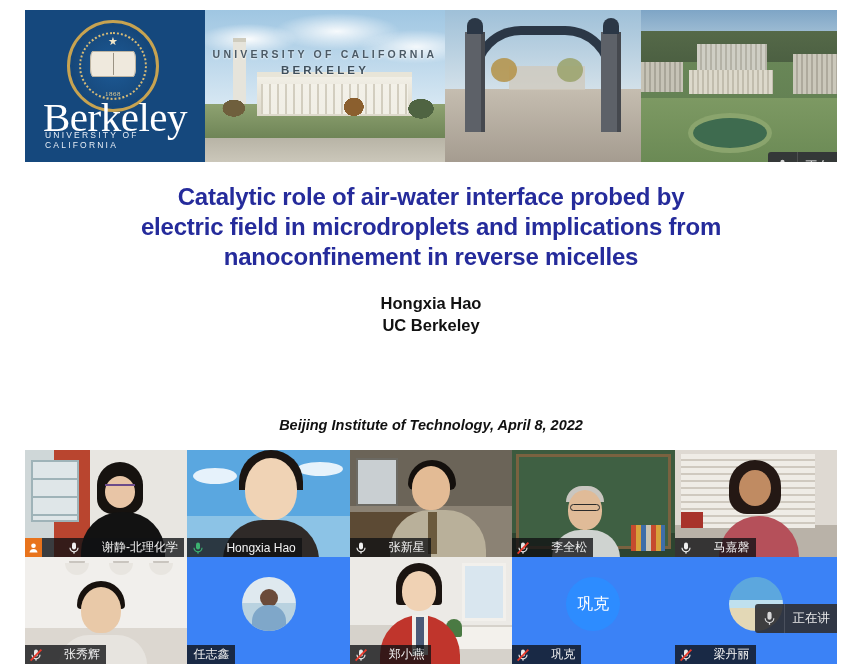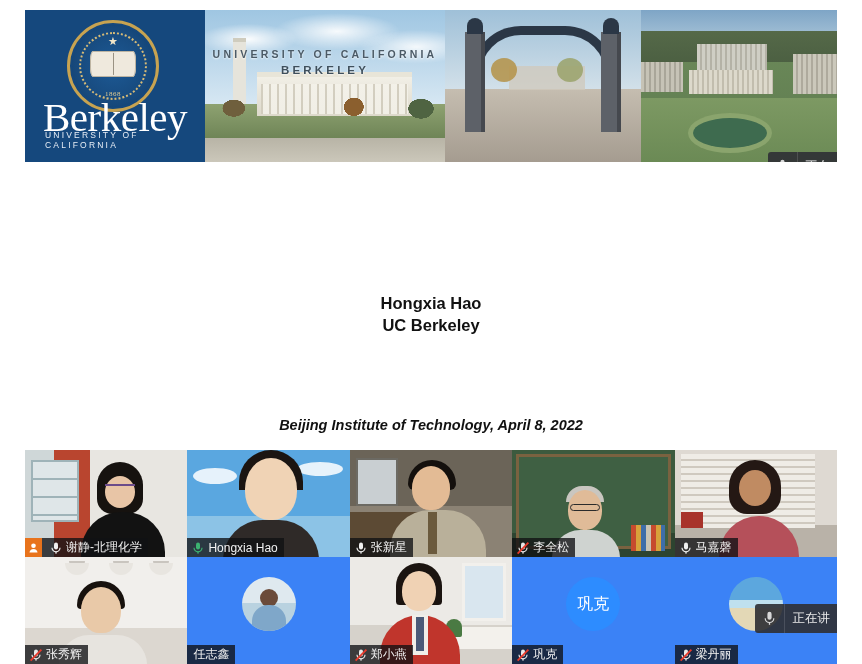--- a/index.html
+++ b/index.html
@@ -194,21 +194,21 @@
     background: #2a2b2e; overflow: hidden;
   }
   .tile.active-green { box-shadow: inset 0 0 0 3px #3cb371; }
   .tile.active-orange { box-shadow: inset 0 0 0 3px #e98b2b; }
 
   .tile-video { position: absolute; inset: 0; }
 
   
   .nameplate {
     position: absolute; left: 0; bottom: 0;
-    display: flex; align-items: center; gap: 3px;
+    display: flex; align-items: center; gap: 21px;
     height: 19px; padding: 0 6px 0 0;
     background: rgba(16,17,19,0.78);
     color: #f2f2f2; font-size: 12px; white-space: nowrap;
     max-width: 100%;
   }
   .host-badge {
     width: 17px; height: 19px; background: #e8731c;
     display: flex; align-items: center; justify-content: center;
     color: #fff; font-size: 10px; flex: 0 0 auto;
   }
@@ -405,20 +405,25 @@
               <path d="M1.2 7.2a4.3 4.3 0 0 0 8.6 0" fill="none" stroke="#d8d8d8" stroke-width="1.2"></path>
               <rect x="4.85" y="11.2" width="1.3" height="2.6" fill="#d8d8d8"></rect>
             </svg>
           </span>
           <span class="sp-txt">正在</span>
         </div>
       </div>
     </div>
 
     <div class="slide-body">
+      <div class="slide-title">
+        <div>Catalytic role of air-water interface probed by</div>
+        <div>electric field in microdroplets and implications from</div>
+        <div>nanoconfinement in reverse micelles</div>
+      </div>
 
       <div class="slide-presenter">
         <div>Hongxia Hao</div>
         <div>UC Berkeley</div>
       </div>
 
       <div class="slide-footer">Beijing Institute of Technology, April 8, 2022</div>
     </div>
   </div>
 

